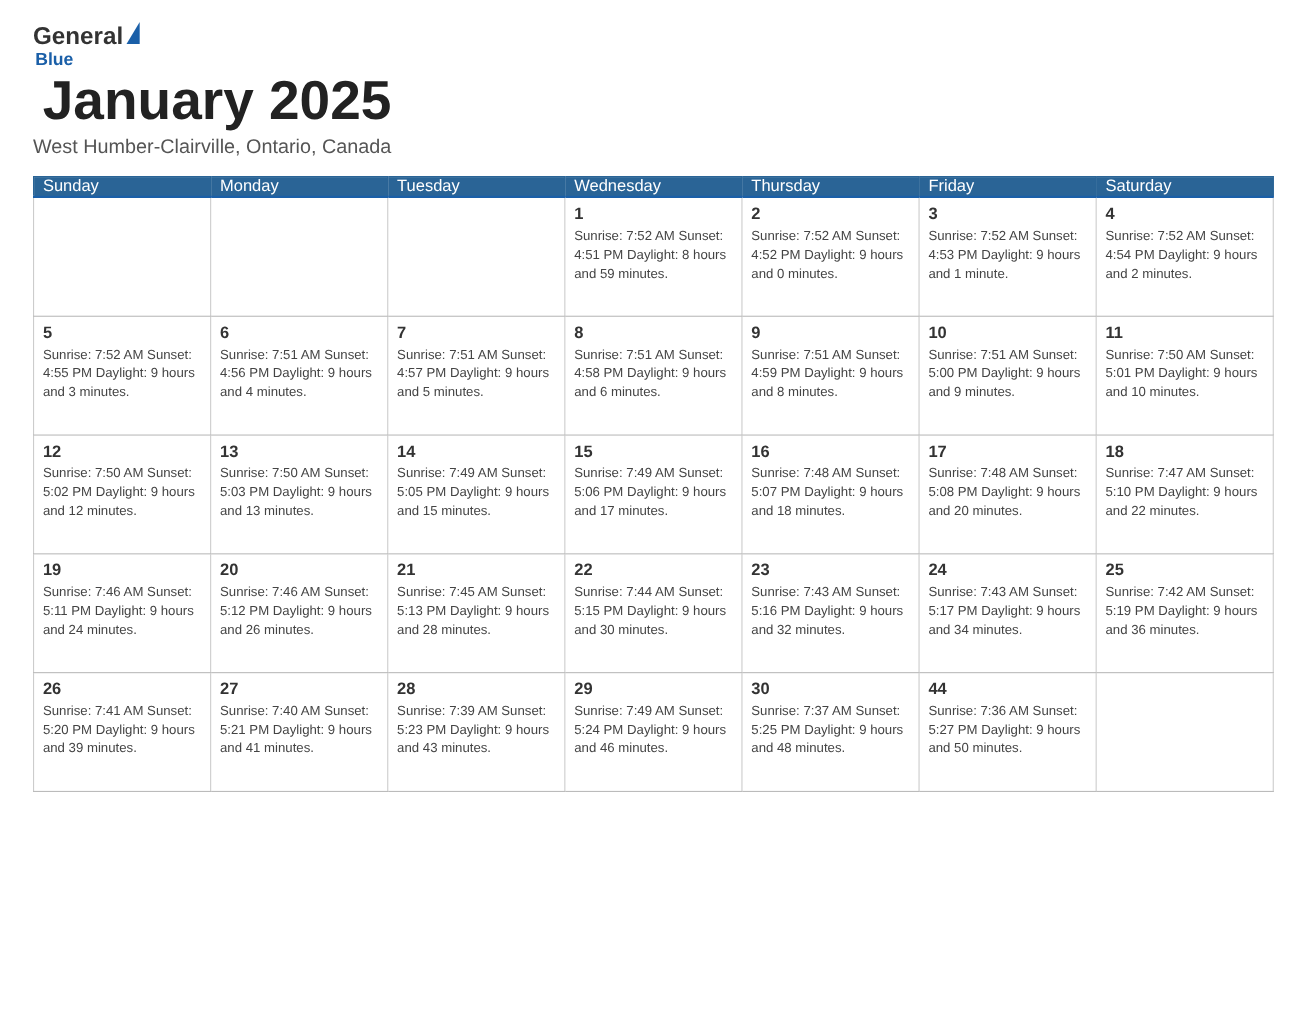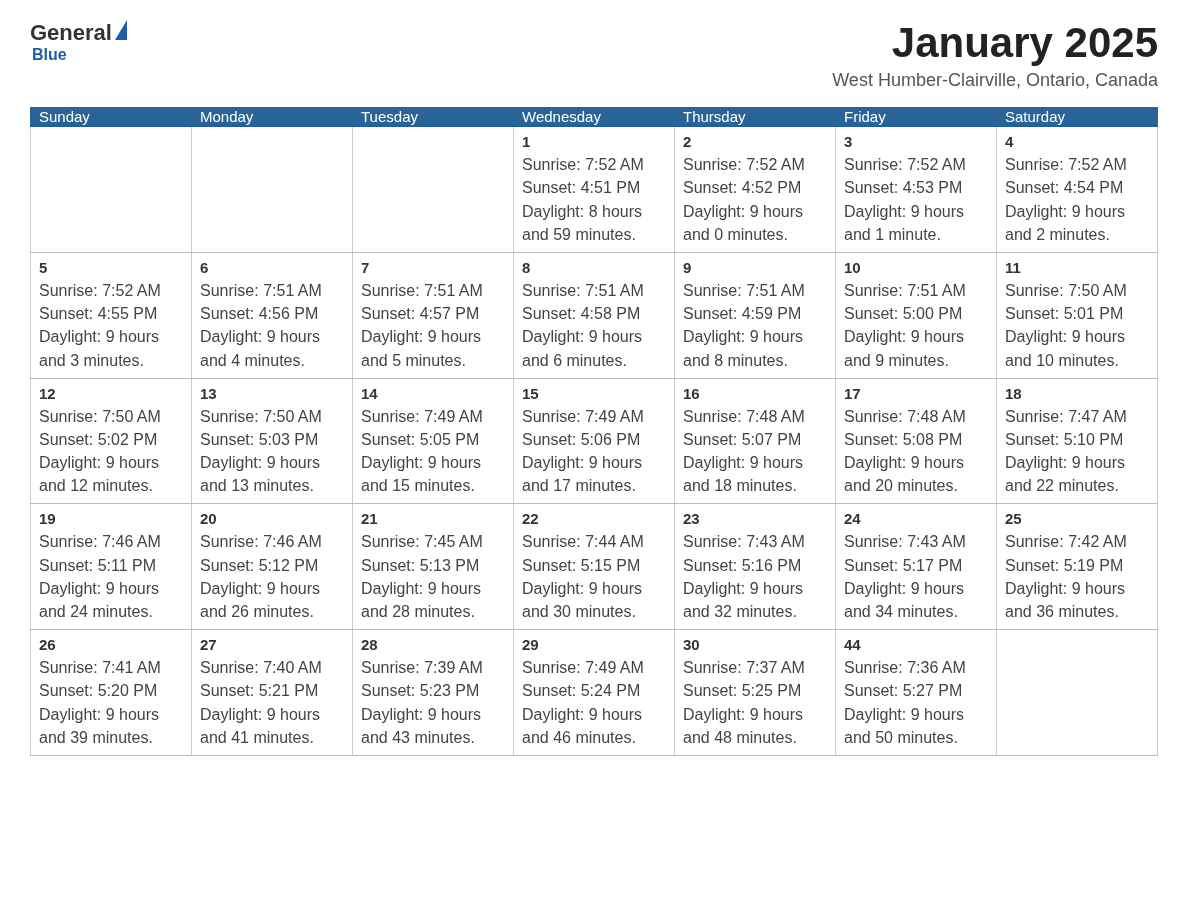--- a/index.html
+++ b/index.html
@@ -8,20 +8,21 @@
       background: #fff;
       width: 1188px;
       min-height: 918px;
       padding: 20px 30px;
     }
     .header-area {
       display: flex;
       justify-content: space-between;
       align-items: flex-start;
       margin-bottom: 16px;
+      flex-direction: column;
     }
     .logo {
       display: flex;
       align-items: center;
       gap: 0;
     }
     .logo-text-general {
       font-size: 22px;
       font-weight: bold;
       color: #333;
@@ -39,21 +40,21 @@
       display: inline-block;
       margin-left: 2px;
       vertical-align: middle;
       position: relative;
       top: -2px;
     }
     .title-area {
       text-align: right;
     }
     .month-title {
-      font-size: 42px;
+      font-size: 50px;
       font-weight: bold;
       color: #222;
       line-height: 1.1;
     }
     .location-title {
       font-size: 18px;
       color: #555;
       margin-top: 4px;
     }
     .calendar-table {
@@ -79,21 +80,21 @@
       color: #333;
     }
     .day-number {
       font-size: 15px;
       font-weight: bold;
       color: #333;
       display: block;
       margin-bottom: 3px;
     }
     .day-info {
-      font-size: 16px;
+      font-size: 12px;
       color: #444;
       line-height: 1.45;
     }
     .empty-cell {
       background: #fff;
     }
     
     .calendar-table tr td {
       border-bottom: 1px solid #bbb;
     }

